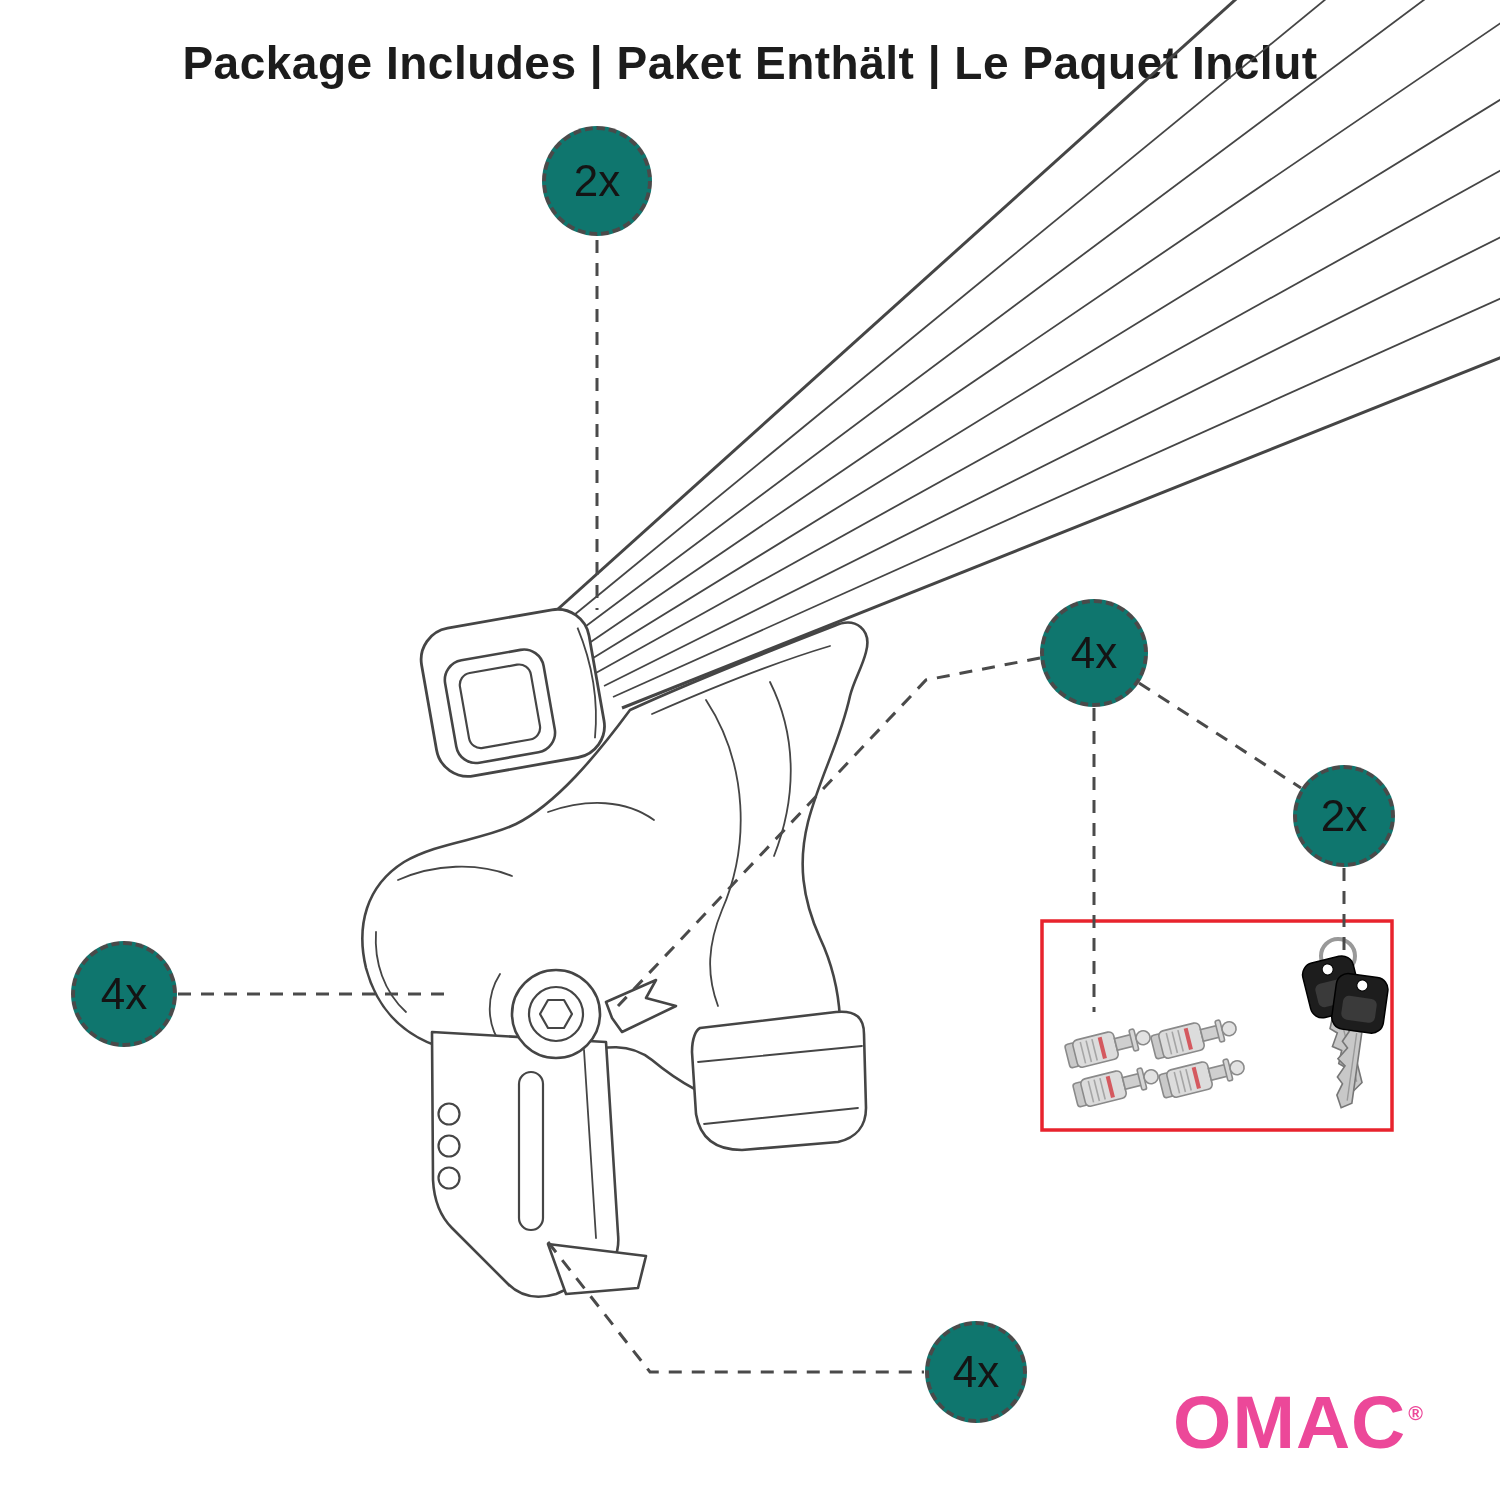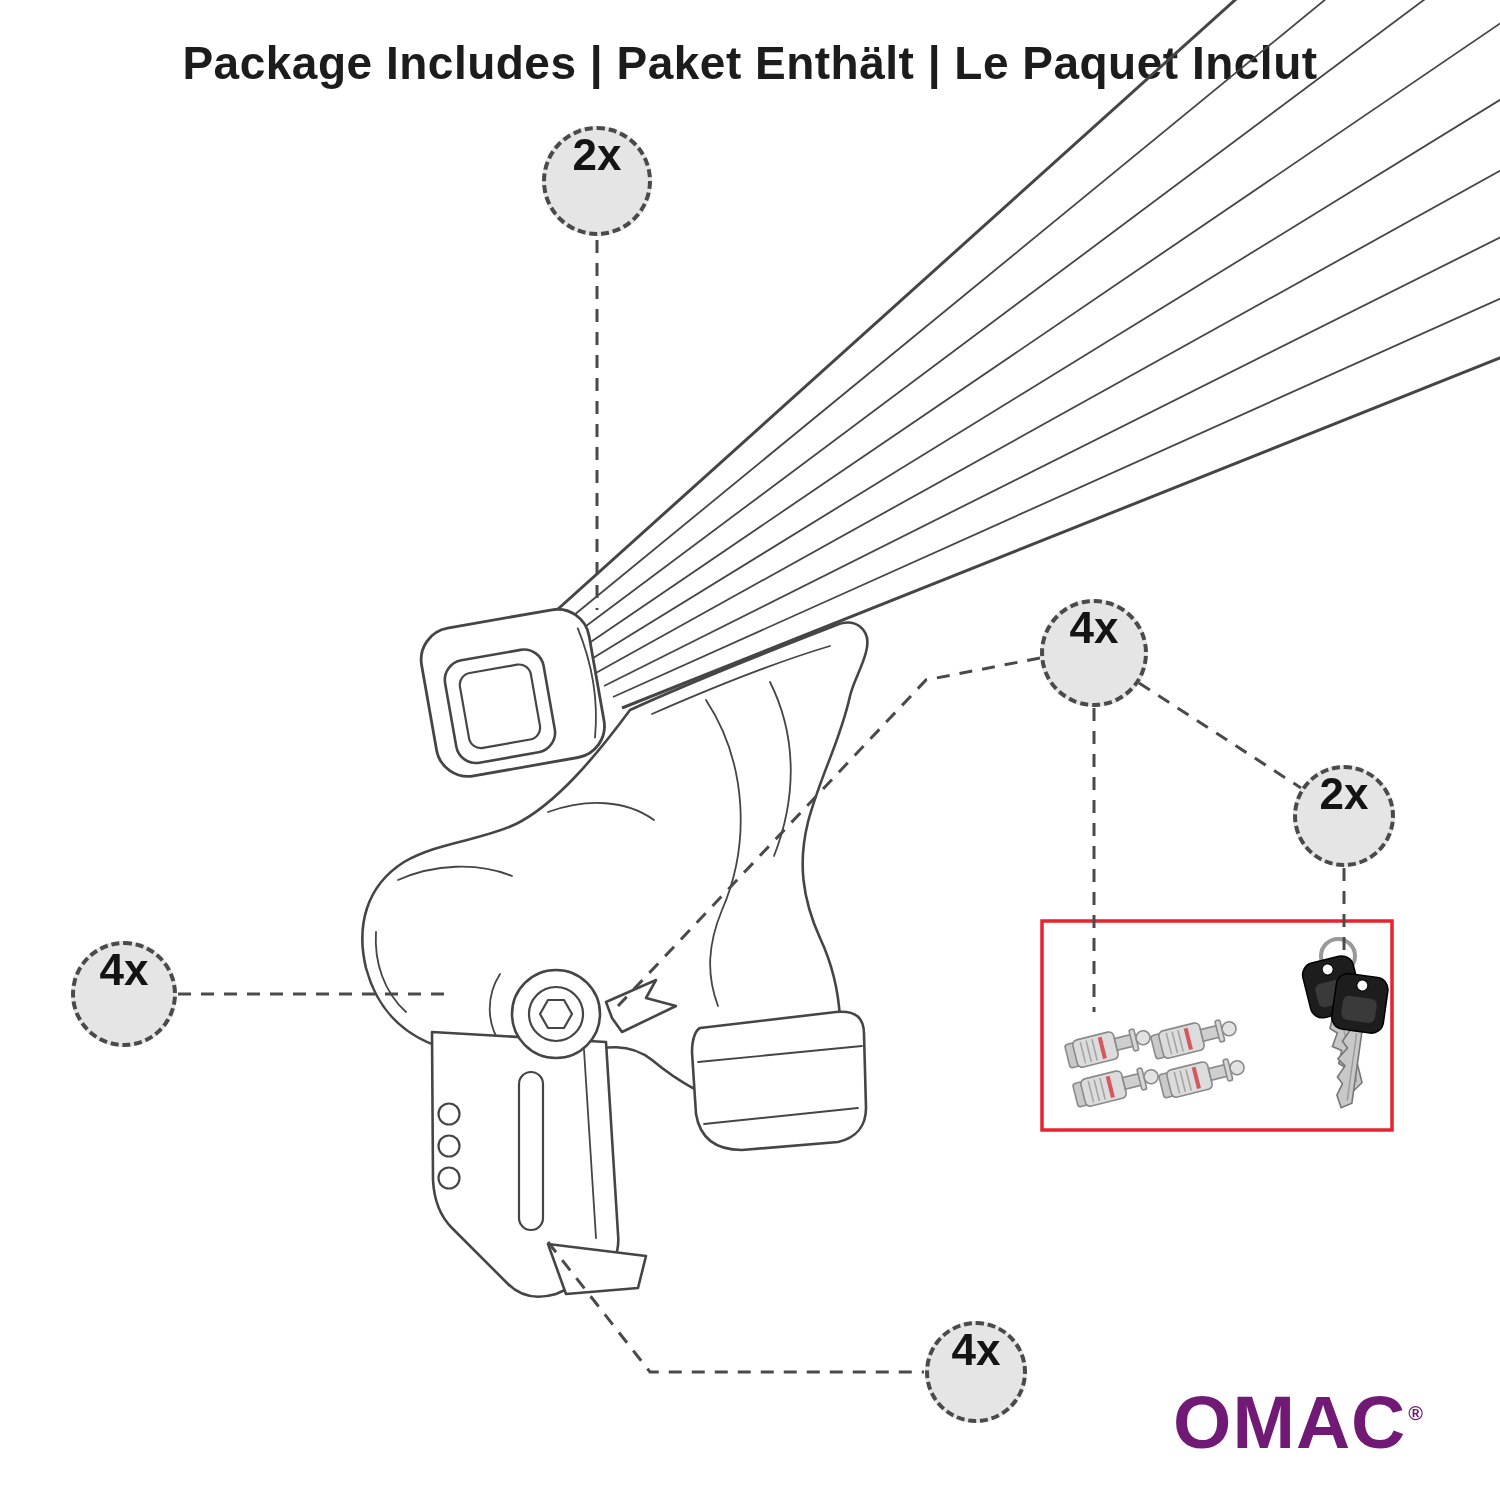--- a/index.html
+++ b/index.html
@@ -7,32 +7,32 @@
     position:relative; width:1500px; height:1500px; background:#ffffff;
     font-family:"Liberation Sans", sans-serif; overflow:hidden;
   }
   .title {
     position:absolute; top:36px; left:0; width:100%;
     text-align:center; font-size:46px; font-weight:600;
     color:#1c1c1c; letter-spacing:0.5px; white-space:nowrap;
   }
   .art { position:absolute; left:0; top:0; width:1500px; height:1500px; }
   .callout {
-    position:absolute; display:flex; justify-content:center;
-    background:#e5e5e5; border:4px dashed #4a4a4a; border-radius:50%;
-    font-weight:700; font-size:44px; color:#141414; box-sizing:border-box;
+    position:absolute; display:flex; align-items:center; justify-content:center;
+    background:#0f766e; border:4px dashed #4a4a4a; border-radius:50%;
+    font-weight:400; font-size:44px; color:#141414; box-sizing:border-box;
   }
   #c-crossbar { left:542px; top:126px;  width:110px; height:110px; }
   #c-locks    { left:1040px; top:599px; width:108px; height:108px; }
   #c-keys     { left:1293px; top:765px; width:102px; height:102px; }
   #c-foot     { left:71px;  top:941px;  width:106px; height:106px; }
   #c-clamp    { left:925px; top:1321px; width:102px; height:102px; }
   .brand {
     position:absolute; right:76px; bottom:40px;
-    color:#701a75; font-weight:900; font-size:75px; letter-spacing:1px;
+    color:#ec4899; font-weight:900; font-size:75px; letter-spacing:1px;
     line-height:1; white-space:nowrap;
   }
   .brand sup { font-size:20px; font-weight:700; vertical-align:28px; margin-left:2px; }
 </style>
 </head>
 <body>
 
 <div class="canvas">
 
   <div class="title">Package Includes | Paket Enthält | Le Paquet Inclut</div>

